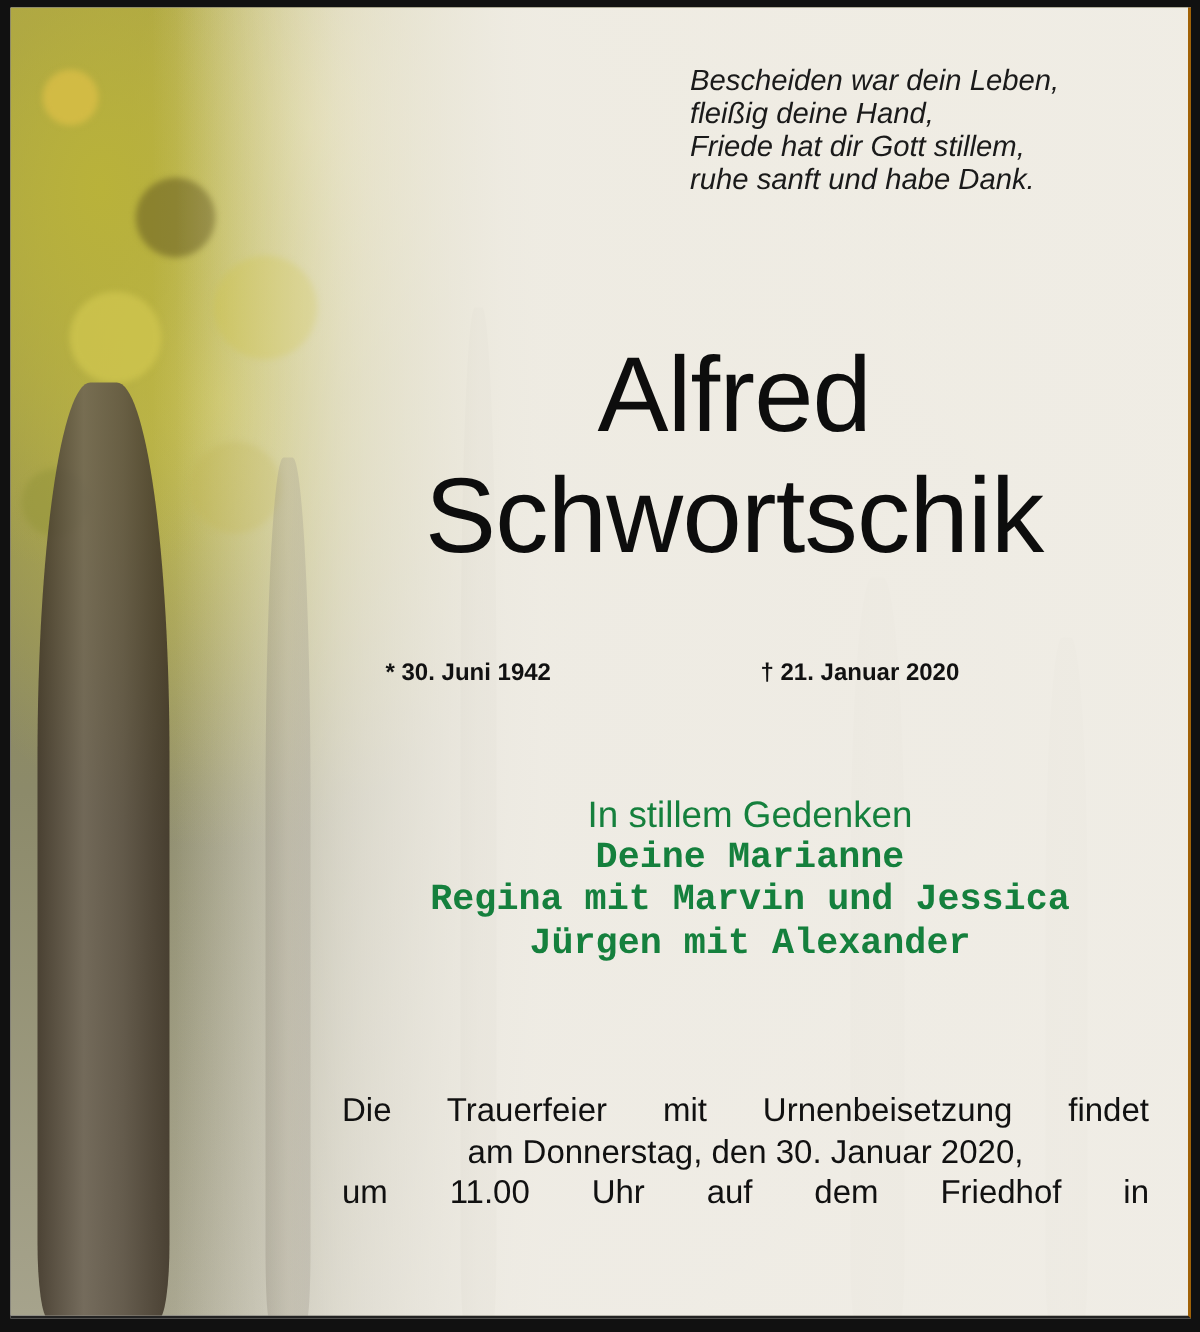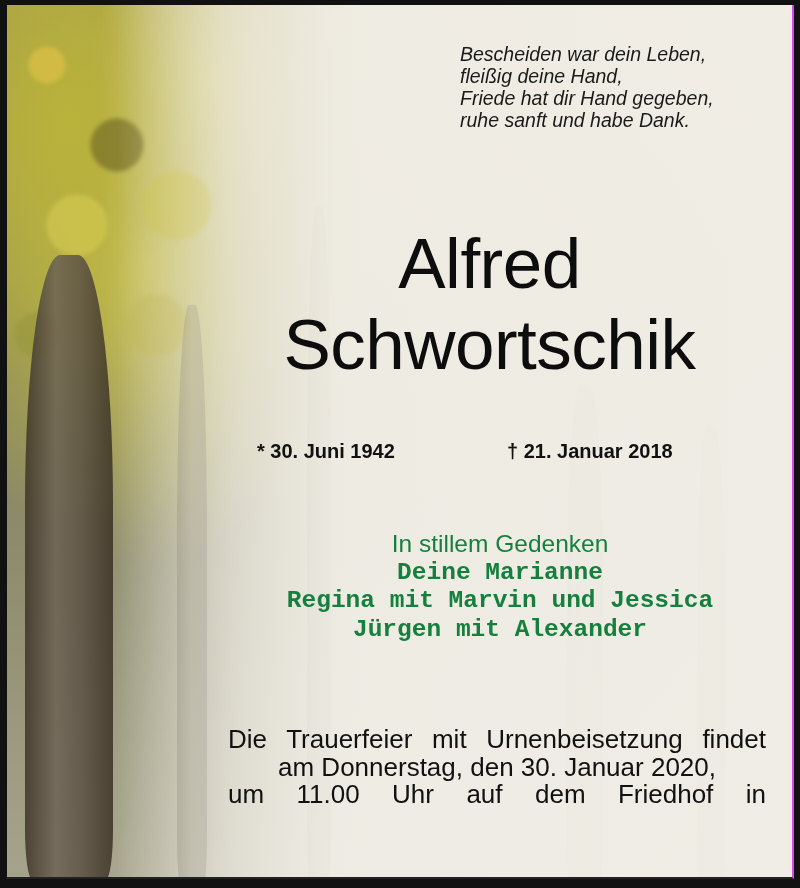--- a/index.html
+++ b/index.html
@@ -23,21 +23,21 @@
       background: #111111;
     }
     .card {
       position: absolute;
       left: 7px;
       top: 5px;
       width: 787px;
       height: 874px;
       overflow: hidden;
       background: #efece4;
-      border-right: 2px solid #d946ef;
+      border-right: 2px solid #a16207;
       border-bottom: 2px solid #222;
       box-sizing: border-box;
     }
     
     .bg {
       position: absolute;
       inset: 0;
       background:
         linear-gradient(90deg,
           rgba(239,236,228,0) 0%,
@@ -130,21 +130,21 @@
       font-weight: normal;
       letter-spacing: -0.5px;
       color: #0d0d0d;
     }
     .name.first { top: 219px; }
     .name.last  { top: 300px; }
 
     .dates {
       position: absolute;
       top: 435px;
-      font-size: 20px;
+      font-size: 16px;
       font-weight: bold;
       white-space: nowrap;
       color: #111;
     }
     .dates.born { left: 250px; }
     .dates.died { left: 500px; }
 
     .mourners {
       position: absolute;
       left: 233px;
@@ -156,21 +156,21 @@
       color: #15803d;
     }
     .mourners .intro { font-weight: normal; }
     .mourners .member { font-weight: bold; font-family: Liberation Mono, monospace; }
 
     .service {
       position: absolute;
       left: 221px;
       top: 721px;
       width: 538px;
-      font-size: 26px;
+      font-size: 22px;
       line-height: 27.5px;
       color: #111;
     }
     .service .line { white-space: nowrap; }
     .service .justify {
       text-align: justify;
       text-align-last: justify;
     }
     .service .center { text-align: center; }
   </style>
@@ -185,29 +185,29 @@
     <div class="trunk t2"></div>
     <div class="trunk t3"></div>
     <div class="trunk t4"></div>
     <div class="trunk t5"></div>
     <div class="fog"></div>
 
     <div class="content">
       <div class="poem">
         <div>Bescheiden war dein Leben,</div>
         <div>fleißig deine Hand,</div>
-        <div>Friede hat dir Hand gegeben,</div>
+        <div>Friede hat dir Gott stillem,</div>
         <div>ruhe sanft und habe Dank.</div>
       </div>
 
       <div class="name first">Alfred</div>
       <div class="name last">Schwortschik</div>
 
       <div class="dates born">* 30. Juni 1942</div>
-      <div class="dates died">† 21. Januar 2018</div>
+      <div class="dates died">† 21. Januar 2020</div>
 
       <div class="mourners">
         <div class="intro">In stillem Gedenken</div>
         <div class="member">Deine Marianne</div>
         <div class="member">Regina mit Marvin und Jessica</div>
         <div class="member">Jürgen mit Alexander</div>
       </div>
 
       <div class="service">
         <div class="line justify">Die Trauerfeier mit Urnenbeisetzung findet</div>

